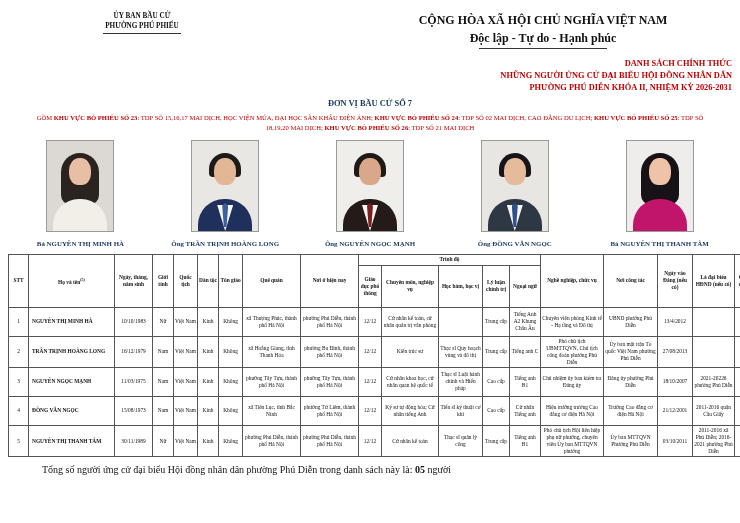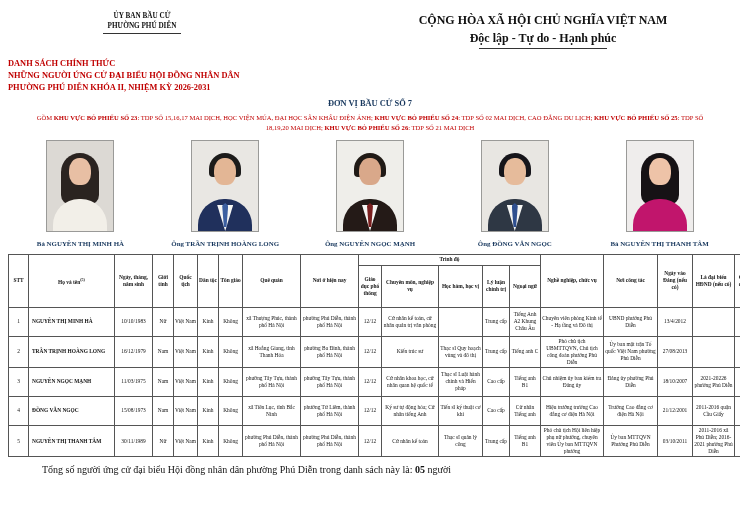--- a/index.html
+++ b/index.html
@@ -16,21 +16,21 @@
   
   .nat-header{display:flex;justify-content:space-between;}
   .nat-left{width:268px;text-align:center;font-weight:bold;font-size:7.2px;line-height:1.35;}
   .nat-right{width:378px;text-align:center;font-size:12px;line-height:1.35;}
   .nat-right .l1{font-weight:bold;}
   .nat-right .l2{font-weight:bold;margin-top:2px;}
   .rule{height:0;border-bottom:0.8px solid #333;margin:2px auto 0 auto;}
   .rule.left{width:78px;}
   .rule.right{width:128px;}
   
-  .doc-title{margin-top:9px;text-align:left;color:#c00000;font-weight:bold;font-size:8.4px;line-height:1.42;}
+  .doc-title{margin-top:9px;text-align:right;color:#c00000;font-weight:bold;font-size:8.4px;line-height:1.42;}
   .unit-title{margin-top:5px;text-align:center;color:#17375d;font-weight:bold;font-size:8.4px;}
   .area-desc{margin-top:5px;text-align:center;color:#c00000;font-size:6.6px;line-height:1.5;padding:0 18px;}
   .area-desc b{font-weight:bold;}
   
   .photos{display:flex;margin-top:7px;}
   .candidate{flex:1 1 20%;margin:0;text-align:center;}
   .photo{
     position:relative;display:inline-block;
     width:66px;height:90px;
     border:1px solid #9a9a98;
@@ -71,21 +71,21 @@
   .sig-name{font-weight:bold;color:#17375d;margin-top:1px;}
 </style>
 </head>
 <body>
 
 <div class="page">
 
   <div class="nat-header">
     <div class="nat-left">
       <div>ỦY BAN BẦU CỬ</div>
-      <div>PHƯỜNG PHÚ DIỄN</div>
+      <div>PHƯỜNG PHÚ PHIẾU</div>
       <div class="rule left"></div>
     </div>
     <div class="nat-right">
       <div class="l1">CỘNG HÒA XÃ HỘI CHỦ NGHĨA VIỆT NAM</div>
       <div class="l2">Độc lập - Tự do - Hạnh phúc</div>
       <div class="rule right"></div>
     </div>
   </div>
 
   <div class="doc-title">

